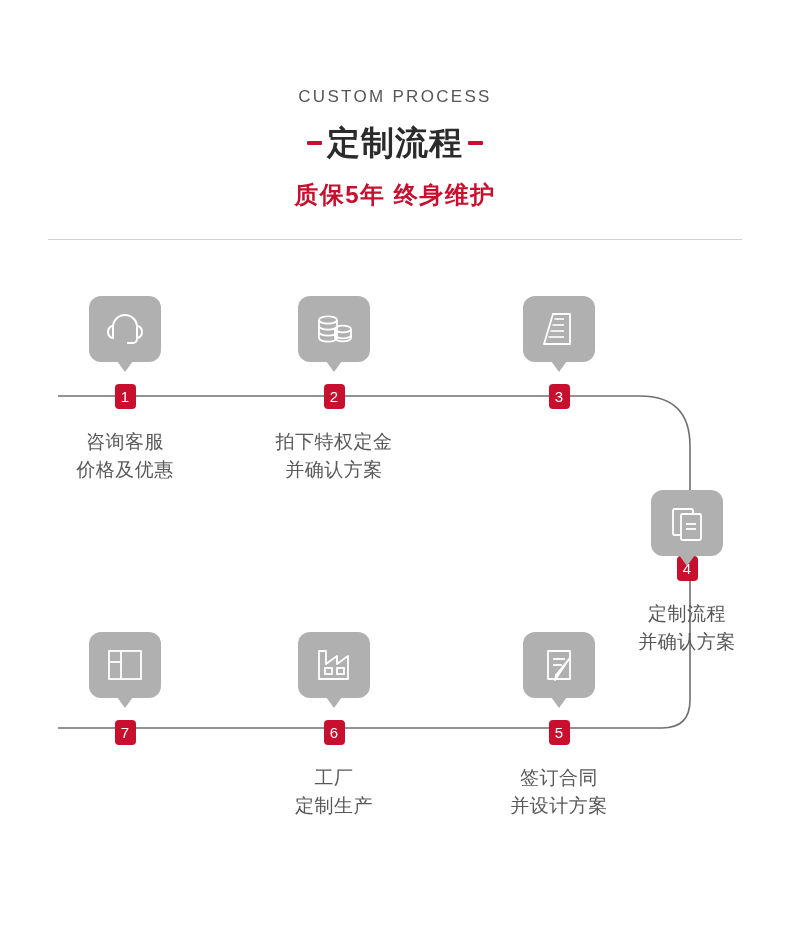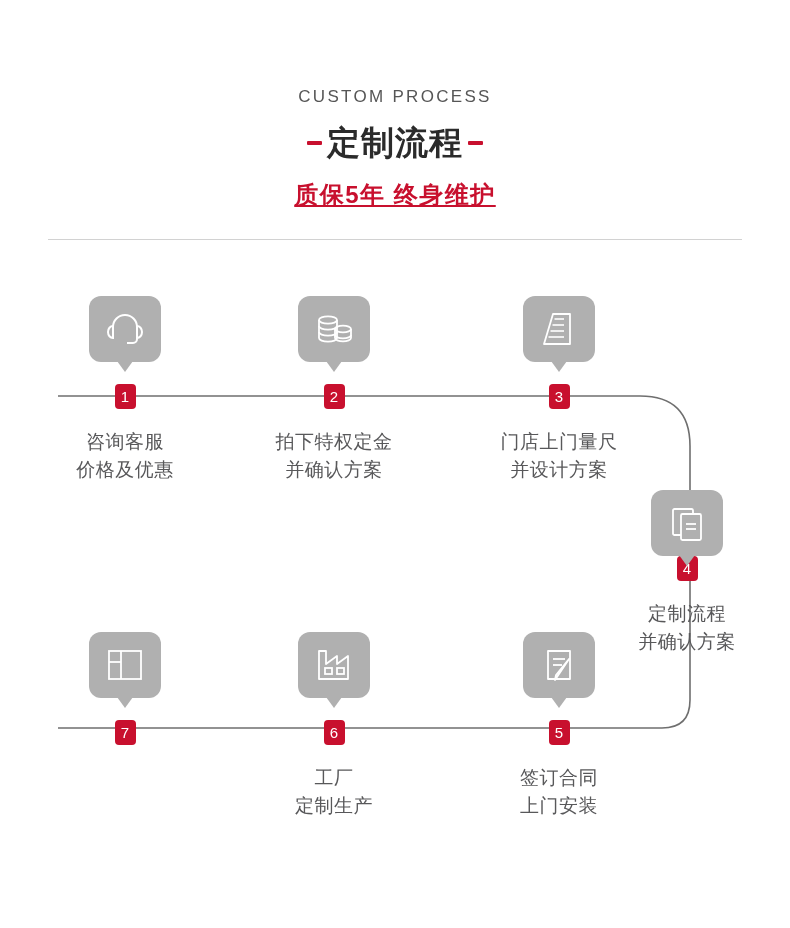--- a/index.html
+++ b/index.html
@@ -57,21 +57,20 @@
     color: #2b2b2b;
     letter-spacing: 1px;
   }
   .subtitle {
     margin-top: 24px;
     font-size: 24px;
     font-weight: bold;
     color: #c8102e;
     letter-spacing: 1.5px;
     line-height: 1;
-    text-decoration: underline;
   }
   .divider {
     position: absolute;
     top: 239px;
     left: 48px;
     width: 694px;
     height: 1px;
     background: #d2d2d2;
   }
 
@@ -202,22 +201,20 @@
     <div class="bubble">
       <svg width="38" height="38" viewBox="0 0 38 38">
         <path d="M13,4 L30,4 L30,34 L4,34 Z" fill="none" stroke="#ffffff" stroke-width="1.8" stroke-linejoin="round"></path>
         <line x1="14.5" y1="9" x2="24" y2="9" stroke="#ffffff" stroke-width="1.6"></line>
         <line x1="12.5" y1="15" x2="24" y2="15" stroke="#ffffff" stroke-width="1.6"></line>
         <line x1="10.5" y1="21" x2="24" y2="21" stroke="#ffffff" stroke-width="1.6"></line>
         <line x1="8.5" y1="27" x2="24" y2="27" stroke="#ffffff" stroke-width="1.6"></line>
       </svg>
     </div>
     <div class="badge">3</div>
-    <div class="step-label">门店上门量尺
-并设计方案</div>
   </div>
 
   <div class="step s4">
     <div class="bubble">
       <svg width="38" height="38" viewBox="0 0 38 38">
         <rect x="5" y="5" width="20" height="26" rx="1.5" fill="none" stroke="#ffffff" stroke-width="1.8"></rect>
         <rect x="13" y="10" width="20" height="26" rx="1.5" fill="#b0b0b0" stroke="#ffffff" stroke-width="1.8"></rect>
         <line x1="18" y1="20" x2="28" y2="20" stroke="#ffffff" stroke-width="1.8"></line>
         <line x1="18" y1="25" x2="28" y2="25" stroke="#ffffff" stroke-width="1.8"></line>
       </svg>
@@ -231,21 +228,21 @@
     <div class="bubble">
       <svg width="38" height="38" viewBox="0 0 38 38">
         <path d="M8,5 L30,5 L30,33 L8,33 Z" fill="none" stroke="#ffffff" stroke-width="1.8" stroke-linejoin="round"></path>
         <line x1="13" y1="13" x2="25" y2="13" stroke="#ffffff" stroke-width="1.8"></line>
         <line x1="13" y1="19" x2="22" y2="19" stroke="#ffffff" stroke-width="1.8"></line>
         <path d="M29,13 L17,31 L15,34 L16,29 Z" fill="#b0b0b0" stroke="#ffffff" stroke-width="1.8" stroke-linejoin="round"></path>
       </svg>
     </div>
     <div class="badge">5</div>
     <div class="step-label">签订合同
-上门安装</div>
+并设计方案</div>
   </div>
 
   <div class="step row2 s6">
     <div class="bubble">
       <svg width="40" height="36" viewBox="0 0 40 36">
         <path d="M5,4 L12,4 L12,17 L23,9 L23,17 L34,9 L34,32 L5,32 Z" fill="none" stroke="#ffffff" stroke-width="1.8" stroke-linejoin="round"></path>
         <rect x="11" y="21" width="7" height="6" fill="none" stroke="#ffffff" stroke-width="1.8"></rect>
         <rect x="23" y="21" width="7" height="6" fill="none" stroke="#ffffff" stroke-width="1.8"></rect>
       </svg>
     </div>

